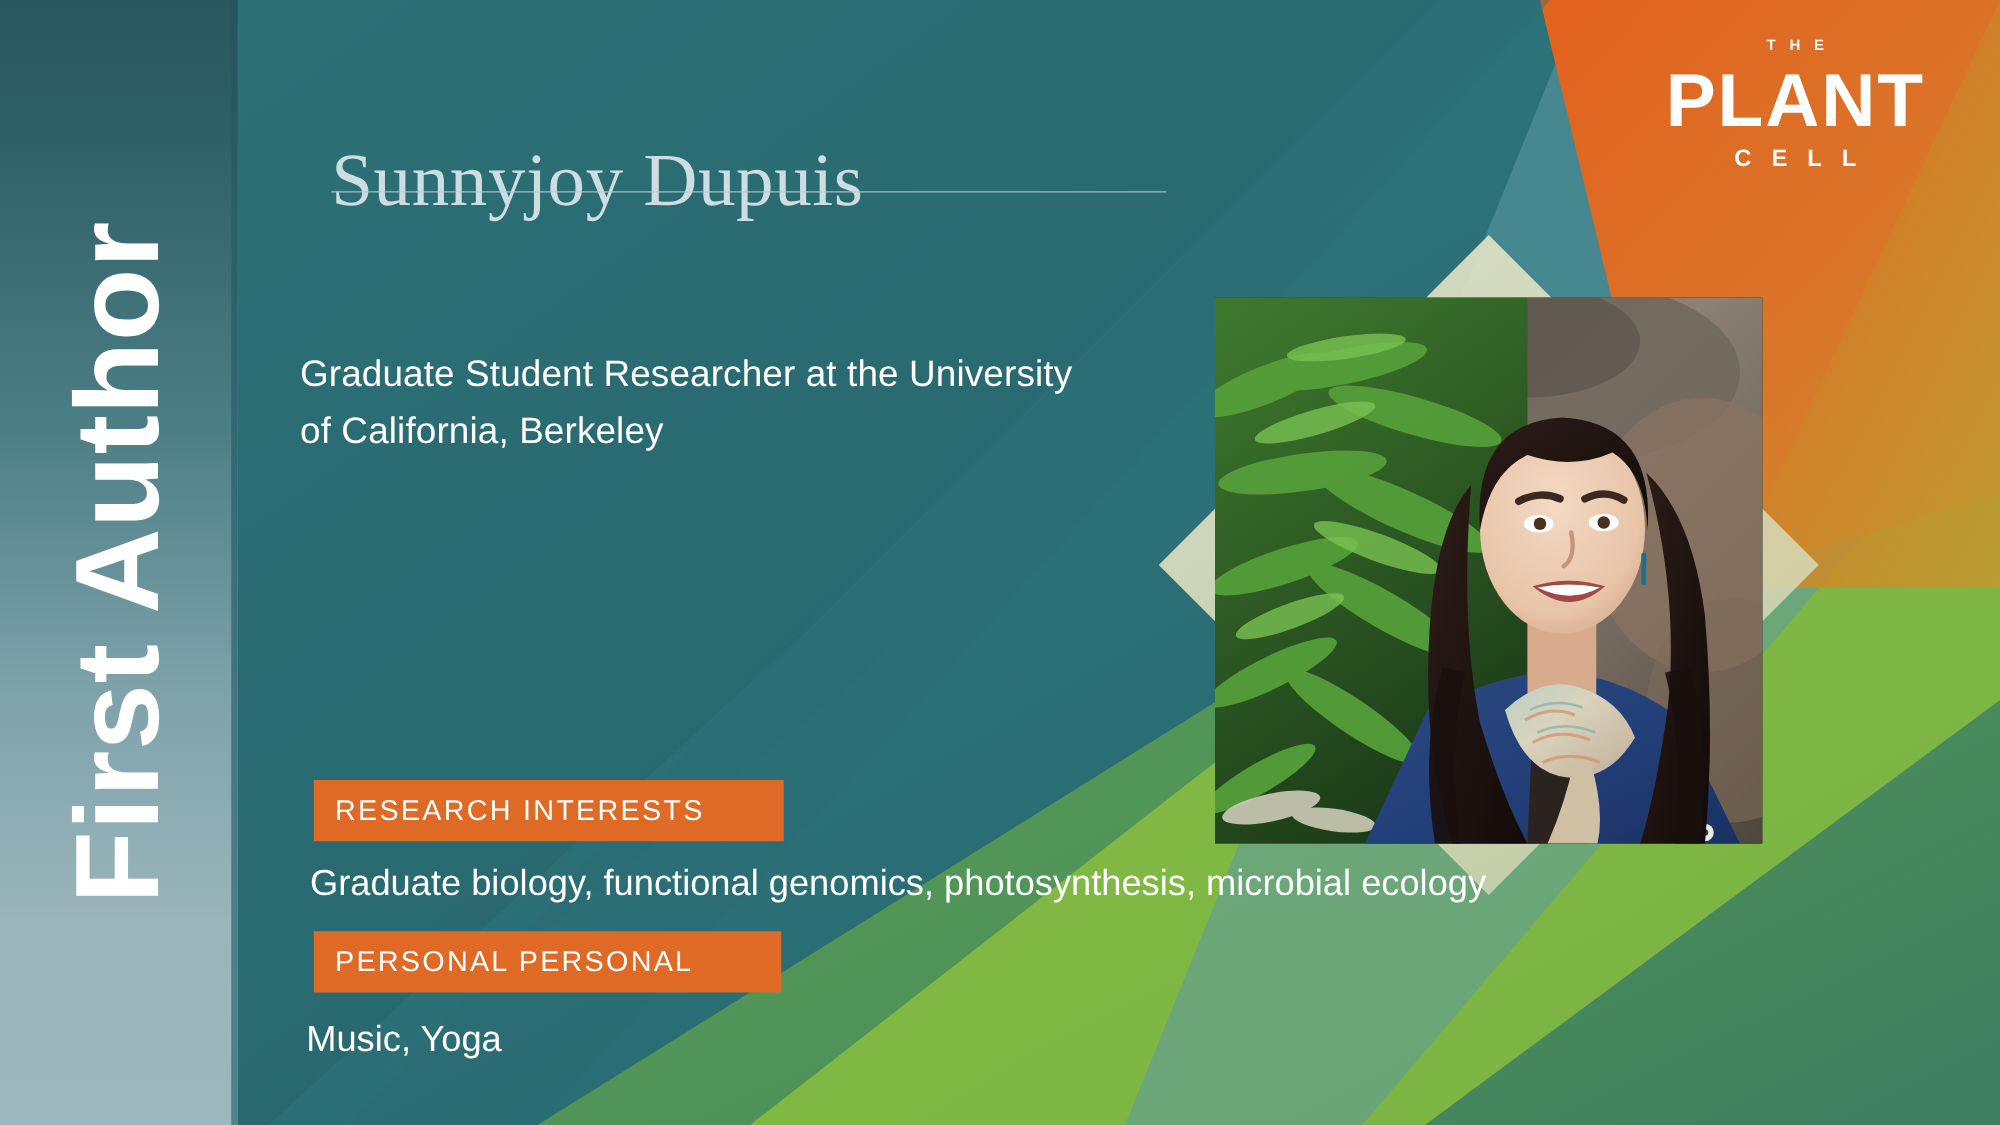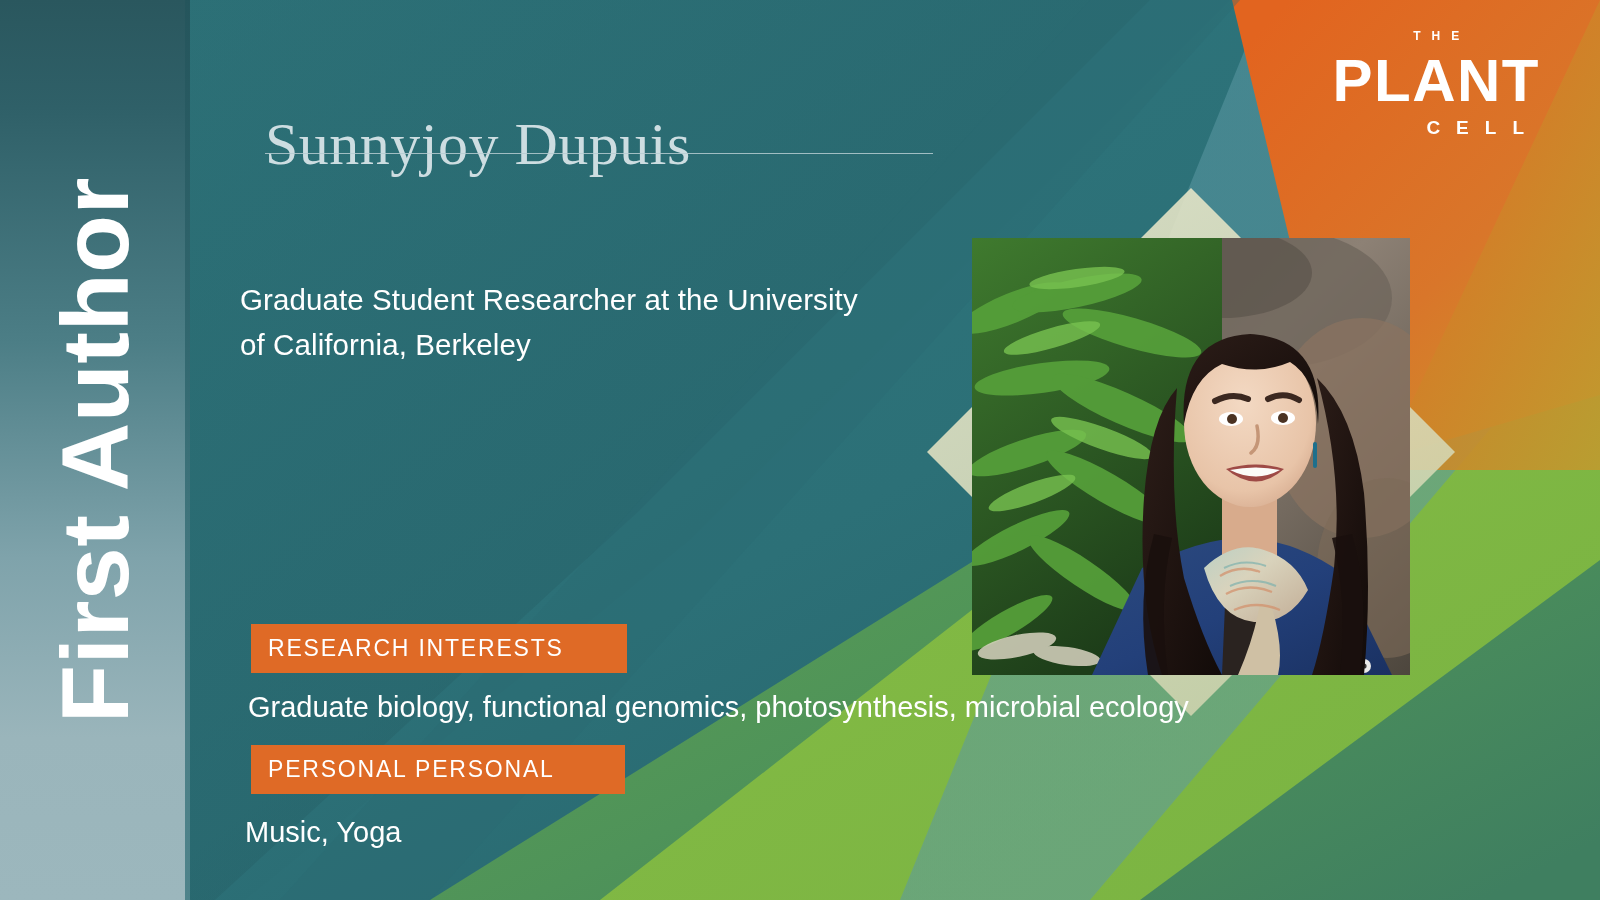--- a/index.html
+++ b/index.html
@@ -58,21 +58,21 @@
     line-height:1;
   }
   #logo .l-the{
     font-size:12px;font-weight:700;letter-spacing:11px;
     margin-left:11px;margin-bottom:9px;
   }
   #logo .l-plant{
     font-size:60px;font-weight:700;letter-spacing:1.5px;margin-bottom:7px;
   }
   #logo .l-cell{
-    font-size:19px;font-weight:700;letter-spacing:16px;margin-left:16px;text-align:right;
+    font-size:19px;font-weight:700;letter-spacing:16px;margin-left:16px;
   }
 
   
   #content{position:absolute;left:240px;top:0;width:1120px;height:900px;}
 
   #author-name{
     position:absolute;left:25px;top:82px;
     font-family:"Liberation Serif",serif;
     font-size:60px;font-weight:400;
     color:#cddde1;letter-spacing:0.5px;line-height:1;margin-top:32px;

